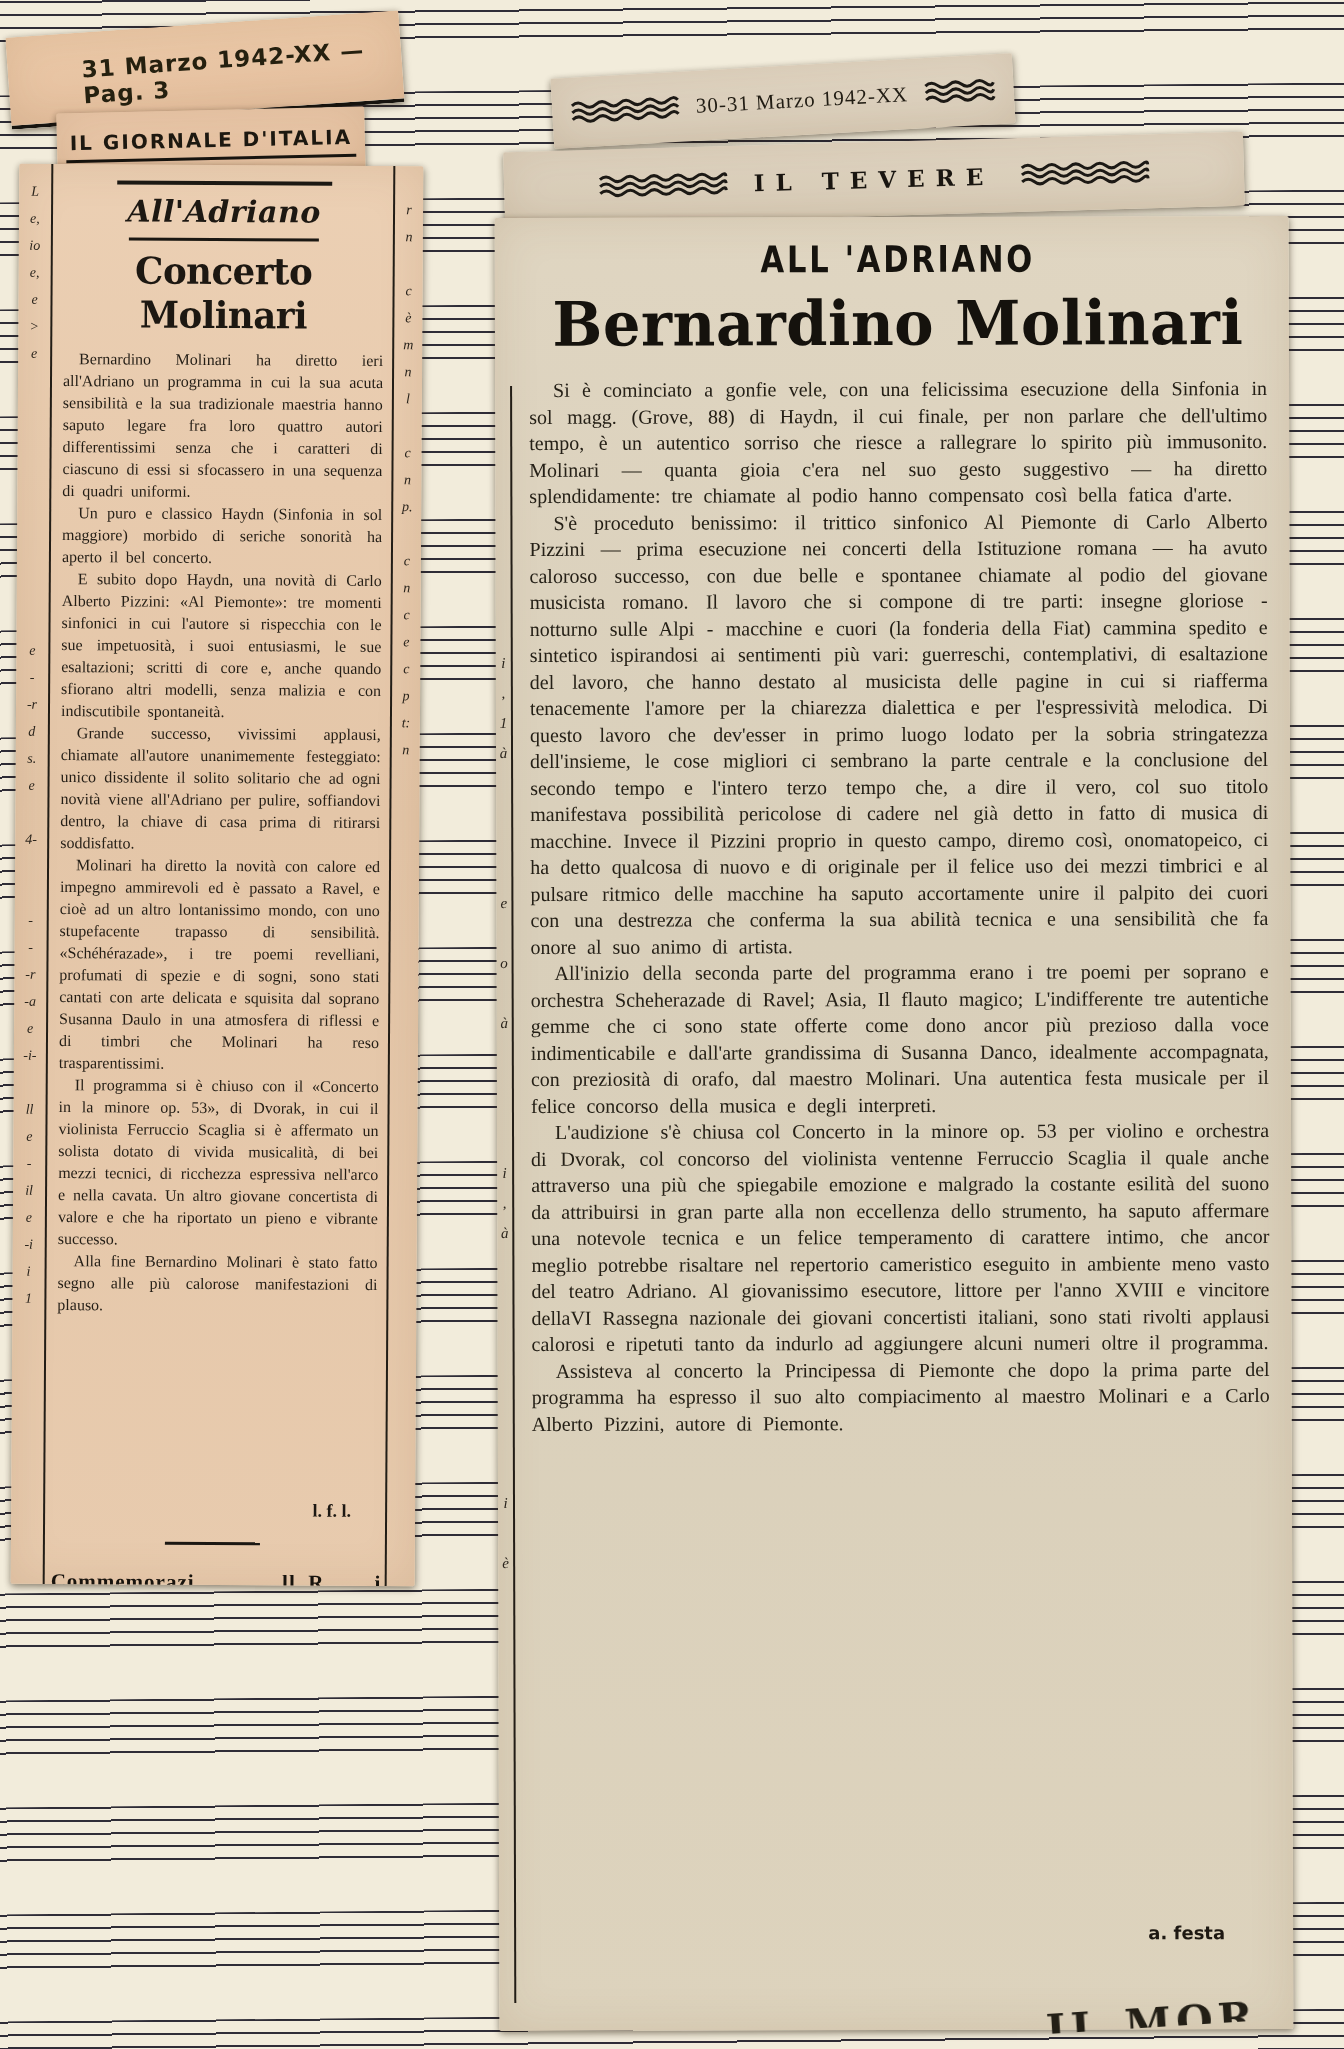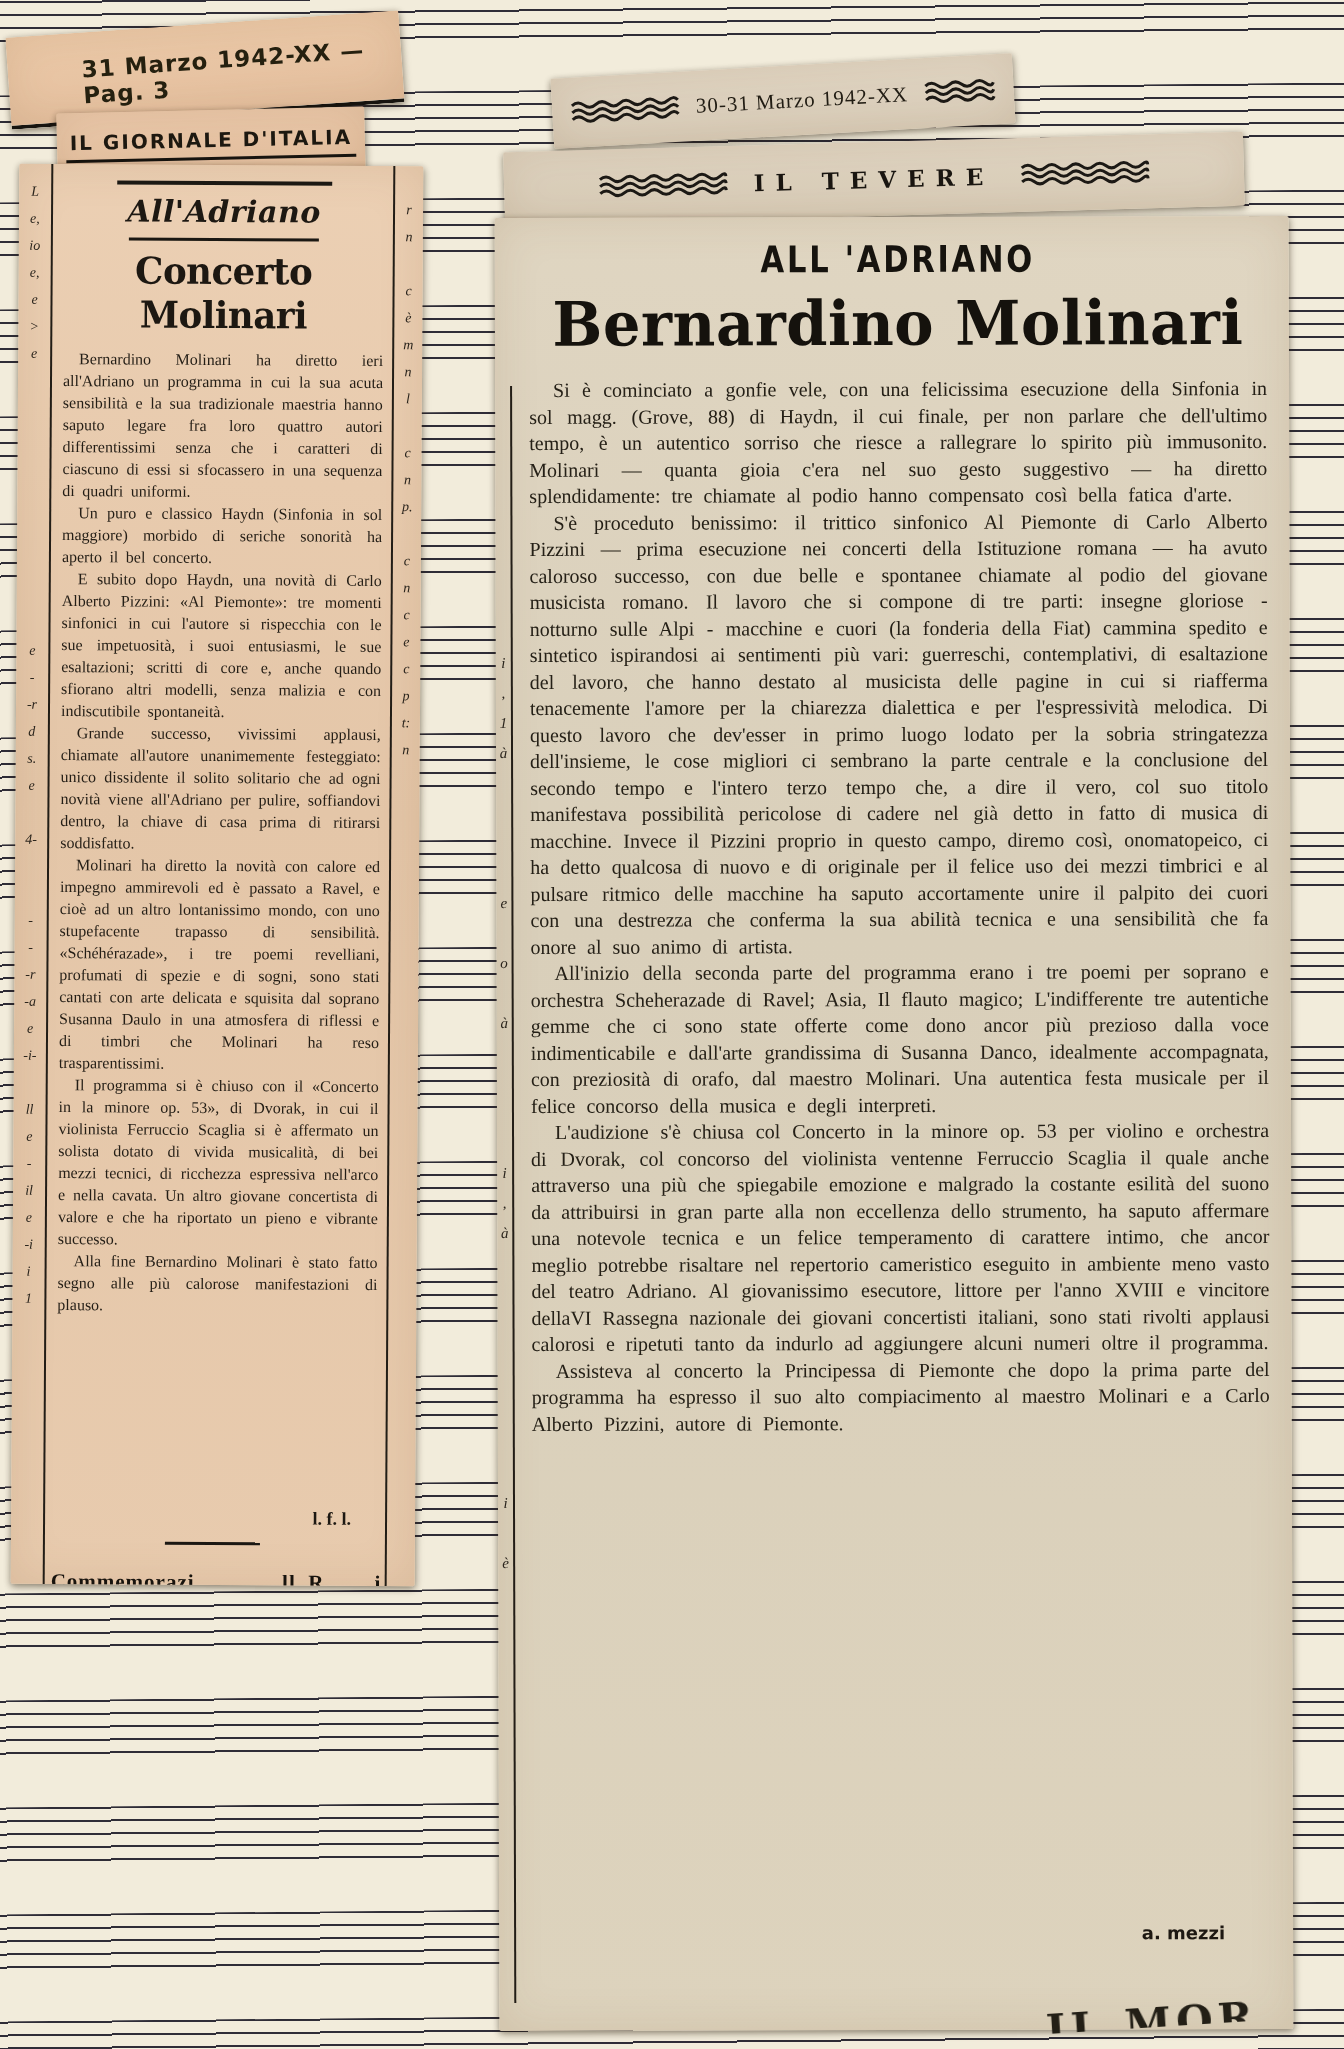--- a/index.html
+++ b/index.html
@@ -71,21 +71,21 @@
   }
   .headline1{
     font-family:"DejaVu Serif",serif;font-weight:bold;font-size:37px;
     text-align:center;letter-spacing:-0.5px;color:#1d1812;
     margin:0 0 12px 0;transform:scaleX(0.96);
   }
   .body1 p{
     margin:0;text-align:justify;font-size:16px;line-height:22px;
     word-spacing:3.5px;text-indent:16px;color:#241e16;
   }
-  .sig1{position:absolute;right:34px;bottom:56px;font-weight:bold;font-size:18px;color:#1d1812;}
+  .sig1{position:absolute;right:34px;bottom:64px;font-weight:bold;font-size:18px;color:#1d1812;}
   .minirule1{position:absolute;left:120px;bottom:40px;width:95px;height:3px;background:#1b1813;}
   .cutoff1{
     position:absolute;left:6px;right:4px;bottom:0;height:15px;overflow:hidden;
     font-weight:bold;font-size:21px;letter-spacing:1px;white-space:pre;color:#17130d;
   }
   
   .strip-c{
     left:552px;top:66px;width:462px;height:70px;
     transform:rotate(-3.2deg);
     background:linear-gradient(182deg,#e2d7c5,#d8ccb8);
@@ -321,15 +321,15 @@
 è</div>
   <div class="kicker2">ALL 'ADRIANO</div>
   <div class="headline2">Bernardino Molinari</div>
   <div class="body2">
     <p>Si è cominciato a gonfie vele, con una felicissima esecuzione della Sinfonia in sol magg. (Grove, 88) di Haydn, il cui finale, per non parlare che dell'ultimo tempo, è un autentico sorriso che riesce a rallegrare lo spirito più immusonito. Molinari — quanta gioia c'era nel suo gesto suggestivo — ha diretto splendidamente: tre chiamate al podio hanno compensato così bella fatica d'arte.</p>
     <p>S'è proceduto benissimo: il trittico sinfonico Al Piemonte di Carlo Alberto Pizzini — prima esecuzione nei concerti della Istituzione romana — ha avuto caloroso successo, con due belle e spontanee chiamate al podio del giovane musicista romano. Il lavoro che si compone di tre parti: insegne gloriose - notturno sulle Alpi - macchine e cuori (la fonderia della Fiat) cammina spedito e sintetico ispirandosi ai sentimenti più vari: guerreschi, contemplativi, di esaltazione del lavoro, che hanno destato al musicista delle pagine in cui si riafferma tenacemente l'amore per la chiarezza dialettica e per l'espressività melodica. Di questo lavoro che dev'esser in primo luogo lodato per la sobria stringatezza dell'insieme, le cose migliori ci sembrano la parte centrale e la conclusione del secondo tempo e l'intero terzo tempo che, a dire il vero, col suo titolo manifestava possibilità pericolose di cadere nel già detto in fatto di musica di macchine. Invece il Pizzini proprio in questo campo, diremo così, onomatopeico, ci ha detto qualcosa di nuovo e di originale per il felice uso dei mezzi timbrici e al pulsare ritmico delle macchine ha saputo accortamente unire il palpito dei cuori con una destrezza che conferma la sua abilità tecnica e una sensibilità che fa onore al suo animo di artista.</p>
     <p>All'inizio della seconda parte del programma erano i tre poemi per soprano e orchestra Scheherazade di Ravel; Asia, Il flauto magico; L'indifferente tre autentiche gemme che ci sono state offerte come dono ancor più prezioso dalla voce indimenticabile e dall'arte grandissima di Susanna Danco, idealmente accompagnata, con preziosità di orafo, dal maestro Molinari. Una autentica festa musicale per il felice concorso della musica e degli interpreti.</p>
     <p>L'audizione s'è chiusa col Concerto in la minore op. 53 per violino e orchestra di Dvorak, col concorso del violinista ventenne Ferruccio Scaglia il quale anche attraverso una più che spiegabile emozione e malgrado la costante esilità del suono da attribuirsi in gran parte alla non eccellenza dello strumento, ha saputo affermare una notevole tecnica e un felice temperamento di carattere intimo, che ancor meglio potrebbe risaltare nel repertorio cameristico eseguito in ambiente meno vasto del teatro Adriano. Al giovanissimo esecutore, littore per l'anno XVIII e vincitore dellaVI Rassegna nazionale dei giovani concertisti italiani, sono stati rivolti applausi calorosi e ripetuti tanto da indurlo ad aggiungere alcuni numeri oltre il programma.</p>
     <p>Assisteva al concerto la Principessa di Piemonte che dopo la prima parte del programma ha espresso il suo alto compiacimento al maestro Molinari e a Carlo Alberto Pizzini, autore di Piemonte.</p>
   </div>
-  <div class="sig2">a. mezzi</div>
+  <div class="sig2">a. festa</div>
   <div class="fragment2">IL MOR</div>
 </div>
 
 </body></html>

